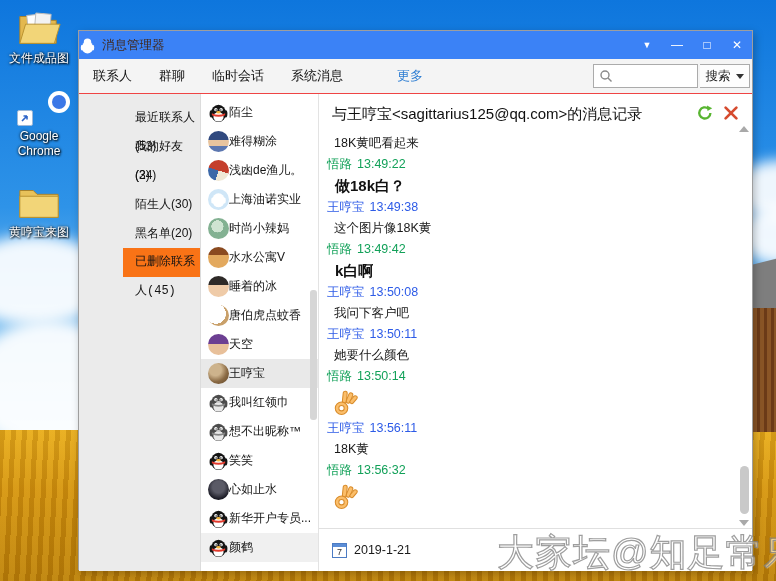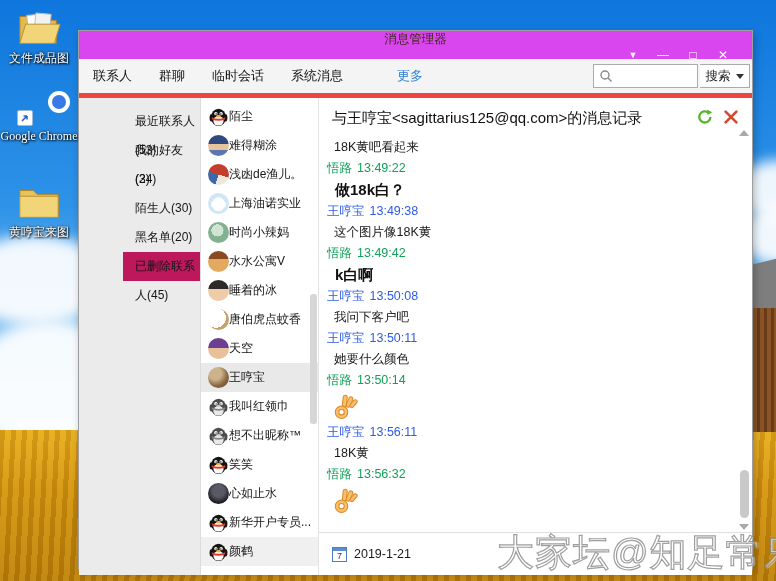--- a/index.html
+++ b/index.html
@@ -28,46 +28,46 @@
   .chrome-ball{width:40px;height:40px;border-radius:50%;margin:0 auto;position:relative;
       background:conic-gradient(from -115deg,#EA4335 0 120deg,#FBBC05 120deg 240deg,#34A853 240deg 360deg);}
   .chrome-ball:before{content:"";position:absolute;left:9px;top:9px;width:22px;height:22px;border-radius:50%;background:#fff;}
   .chrome-ball:after{content:"";position:absolute;left:13px;top:13px;width:14px;height:14px;border-radius:50%;background:#3B78E7;}
   .sc-arrow{position:absolute;left:0;bottom:0;width:14px;height:14px;background:#fff;border:1px solid #9DB8D8;border-radius:2px;}
   .sc-arrow svg{position:absolute;left:1px;top:1px;}
 
   
   .win{position:absolute;left:78px;top:30px;width:675px;height:540px;background:#FFF;
        border:1px solid #9E9E9E;box-sizing:border-box;box-shadow:2px 3px 8px rgba(0,0,0,.25);}
-  .titlebar{height:28px;background:#d946ef;display:flex;align-items:center;padding:0 14px;flex-direction:column;}
+  .titlebar{height:28px;background:#3b82f6;display:flex;align-items:center;padding:0 0;}
   .titlebar .ticon{width:17px;height:17px;margin-right:6px;}
   .title-text{font-size:12.5px;color:#41291C;}
   .tb-controls{margin-left:auto;display:flex;align-items:center;gap:0;}
   .tb-btn{width:30px;text-align:center;color:#FFF;font-size:12px;cursor:default;}
   .tb-caret{font-size:9px;}
 
-  .tabbar{height:34px;background:#F4F4F4;border-bottom:5px solid #ef4444;display:flex;align-items:center;
+  .tabbar{height:34px;background:#F4F4F4;border-bottom:1px solid #ef4444;display:flex;align-items:center;
           padding-left:14px;position:relative;}
   .tab{font-size:13px;color:#141414;margin-right:27px;cursor:default;}
   .tab.accent{color:#2D7DD2;margin-left:27px;}
   .searchbox{position:absolute;right:54px;top:5px;display:flex;align-items:center;
              border:1px solid #ABABAB;background:#fff;height:24px;box-sizing:border-box;}
   .search-input{border:0;outline:0;width:78px;height:20px;font-size:12px;padding:0 2px;}
   .mag{margin:0 2px 0 5px;}
   .search-btn{position:absolute;right:2px;top:5px;height:24px;width:50px;border:1px solid #ABABAB;border-left:0;
               background:#FDFDFD;display:flex;align-items:center;justify-content:center;gap:5px;
               font-size:12.5px;color:#222;box-sizing:border-box;}
   .tri-down{width:0;height:0;border-left:4px solid transparent;border-right:4px solid transparent;border-top:5px solid #333;}
 
   .content{display:flex;height:477px;}
 
   
   .sidebar{width:122px;background:#EBEBEB;border-right:1px solid #DCDCDC;box-sizing:border-box;padding-top:9px;}
   .side-item{height:29px;line-height:29px;padding-left:12px;font-size:12px;color:#141414;cursor:default;margin-left:44px;}
-  .side-item.sel{background:#be185d;}
+  .side-item.sel{background:#f97316;font-family:Liberation Mono, monospace;}
 
   
   .clist{width:118px;background:#FFF;border-right:1px solid #E3E3E3;box-sizing:border-box;
          position:relative;padding-top:4px;}
   .crow{height:29px;display:flex;align-items:center;padding-left:7px;font-size:12px;color:#141414;cursor:default;}
   .crow.sel{background:#E9E9E9;}
   .crow.dim{background:#F0F0F0;}
   .crow .nm{white-space:nowrap;overflow:hidden;}
   .av{width:21px;height:21px;border-radius:50%;flex:none;position:relative;overflow:hidden;}
   .pgsvg{width:21px;height:21px;display:block;}
@@ -158,21 +158,21 @@
   <div class="dicon" style="left:0;top:8px;">
     <svg class="ig folder-svg" viewBox="0 0 48 40">
       <path d="M4 8 h13 l4 4 h21 v24 h-38 z" fill="#E3B84F" stroke="#A8822A"></path>
       <rect x="12" y="6" width="18" height="16" fill="#FDFDFD" stroke="#BBB" transform="rotate(-6 21 14)"></rect>
       <rect x="20" y="5" width="16" height="17" fill="#F2F2F2" stroke="#BBB" transform="rotate(5 28 13)"></rect>
       <path d="M4 36 L10 16 h36 l-6 20 z" fill="#F2D578" stroke="#B8912E"></path>
     </svg>
     <div>文件成品图</div>
   </div>
 
-  <div class="dicon" style="left:0;top:82px;font-family:Liberation Serif, serif;">
+  <div class="dicon" style="left:0;top:82px;">
     <span class="ig chrome-wrap">
       <span class="chrome-ball"></span>
       <span class="sc-arrow">
         <svg width="12" height="12" viewBox="0 0 12 12">
             <path d="M2 10 L2 5 L5 5 L5 2 L10 2 L10 7 L7 7 L7 10 Z" fill="none"></path>
             <path d="M3 9 L8 4 M8 4 L4.5 4 M8 4 L8 7.5" stroke="#2D64C8" stroke-width="1.6" fill="none"></path>
           </svg>
       </span>
     </span>
     <div>Google Chrome</div>

